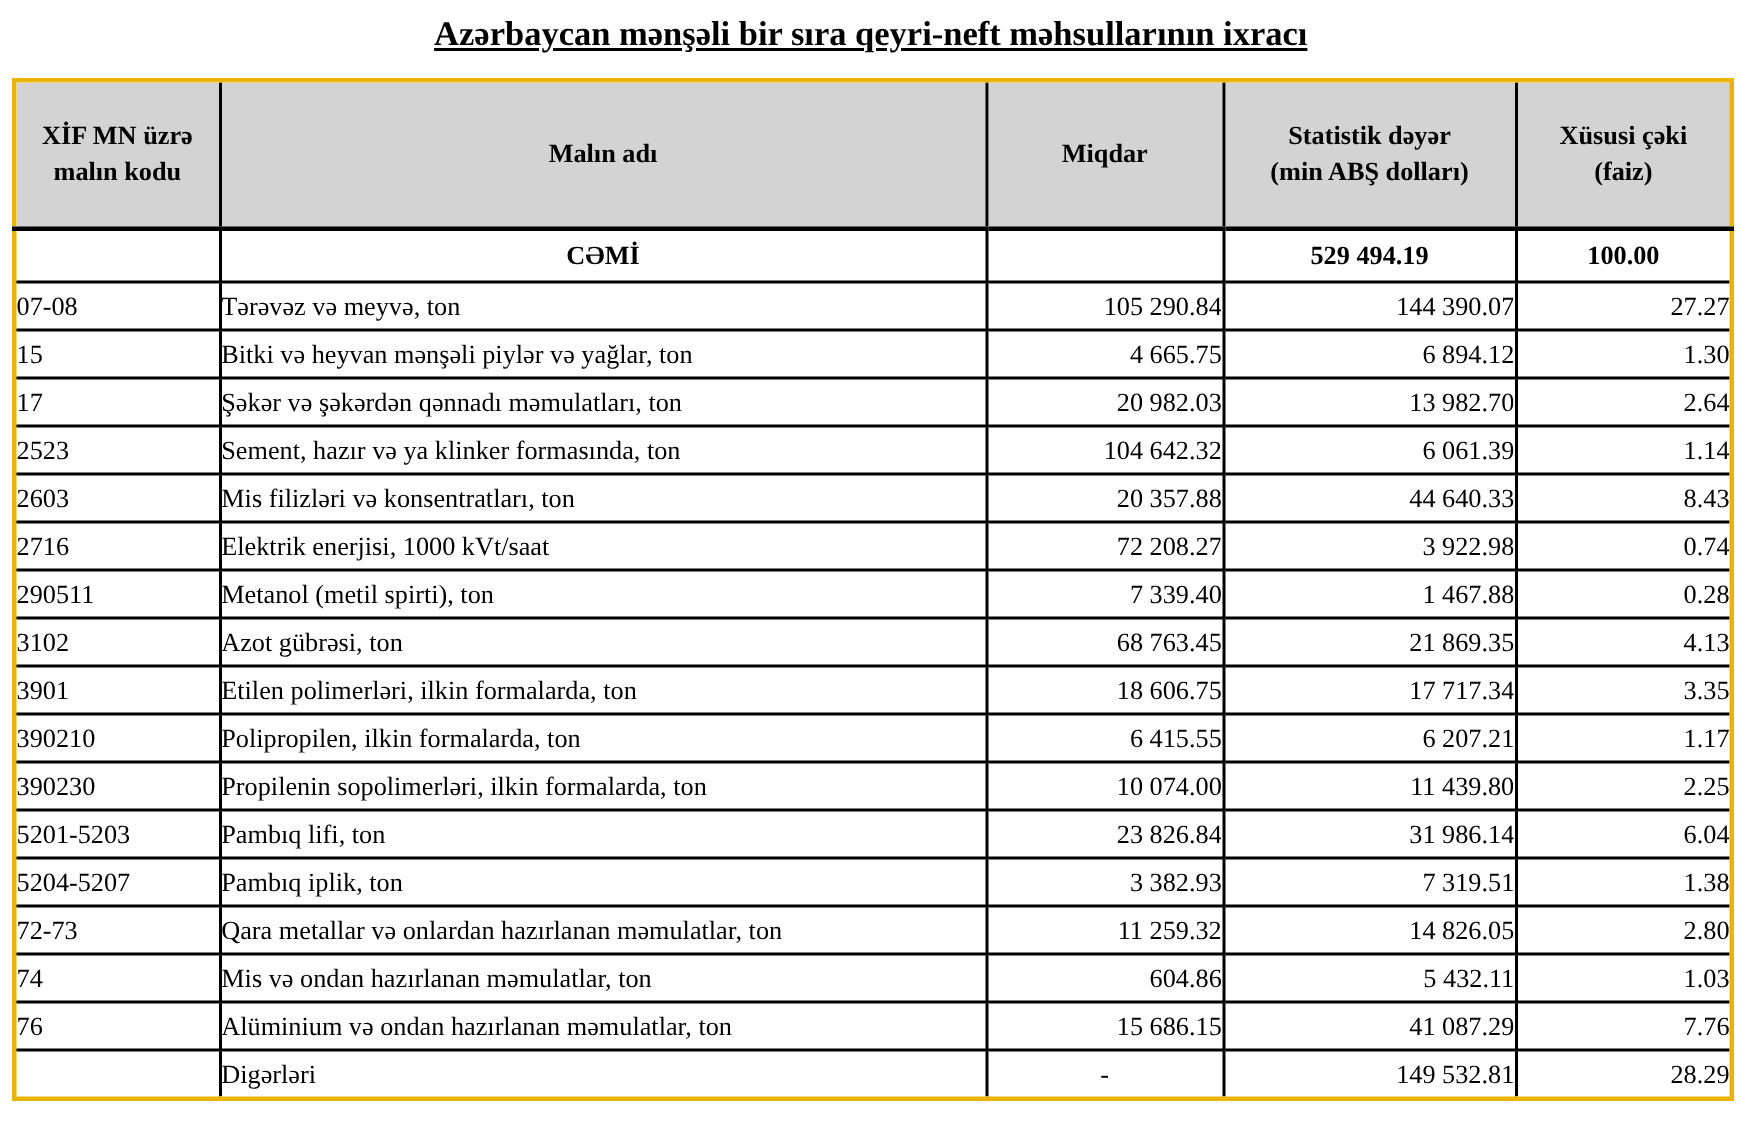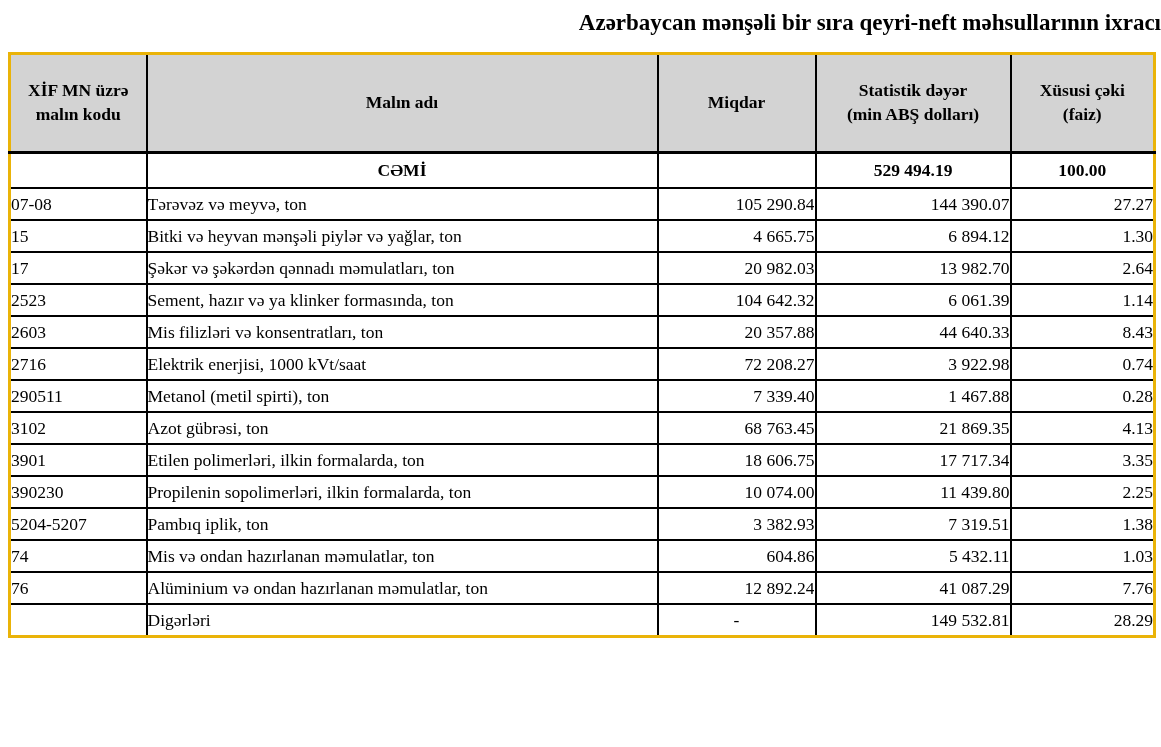--- a/index.html
+++ b/index.html
@@ -9,24 +9,25 @@
     width: 1161px;
     height: 747px;
     font-family: "Liberation Serif", serif;
     color: #000000;
     overflow: hidden;
   }
   .page-title {
     margin: 0;
     padding-top: 10px;
     padding-bottom: 16px;
-    text-align: right;
+    text-align: center;
     font-size: 23px;
     font-weight: bold;
     font-family: "Liberation Serif", serif;
+    text-decoration: underline;
   }
   table.export-table {
     border-collapse: collapse;
     table-layout: fixed;
     margin-left: 8px;
     width: 1145px;
     border: 3px solid #eab308;
   }
   .export-table th,
   .export-table td {
@@ -158,51 +159,72 @@
   </tr>
 
   <tr>
     <td class="cell-code">3901</td>
     <td class="cell-name">Etilen polimerləri, ilkin formalarda, ton</td>
     <td class="num">18 606.75</td>
     <td class="num">17 717.34</td>
     <td class="num">3.35</td>
   </tr>
 
+  <tr>
+    <td class="cell-code">390210</td>
+    <td class="cell-name">Polipropilen, ilkin formalarda, ton</td>
+    <td class="num">6 415.55</td>
+    <td class="num">6 207.21</td>
+    <td class="num">1.17</td>
+  </tr>
 
   <tr>
     <td class="cell-code">390230</td>
     <td class="cell-name">Propilenin sopolimerləri, ilkin formalarda, ton</td>
     <td class="num">10 074.00</td>
     <td class="num">11 439.80</td>
     <td class="num">2.25</td>
   </tr>
 
+  <tr>
+    <td class="cell-code">5201-5203</td>
+    <td class="cell-name">Pambıq lifi, ton</td>
+    <td class="num">23 826.84</td>
+    <td class="num">31 986.14</td>
+    <td class="num">6.04</td>
+  </tr>
 
   <tr>
     <td class="cell-code">5204-5207</td>
     <td class="cell-name">Pambıq iplik, ton</td>
     <td class="num">3 382.93</td>
     <td class="num">7 319.51</td>
     <td class="num">1.38</td>
   </tr>
 
+  <tr>
+    <td class="cell-code">72-73</td>
+    <td class="cell-name">Qara metallar və onlardan hazırlanan məmulatlar, ton</td>
+    <td class="num">11 259.32</td>
+    <td class="num">14 826.05</td>
+    <td class="num">2.80</td>
+  </tr>
 
   <tr>
     <td class="cell-code">74</td>
     <td class="cell-name">Mis və ondan hazırlanan məmulatlar, ton</td>
     <td class="num">604.86</td>
     <td class="num">5 432.11</td>
     <td class="num">1.03</td>
   </tr>
 
   <tr>
     <td class="cell-code">76</td>
     <td class="cell-name">Alüminium və ondan hazırlanan məmulatlar, ton</td>
-    <td class="num">12 892.24</td>
+    <td class="num">15 686.15</td>
     <td class="num">41 087.29</td>
     <td class="num">7.76</td>
   </tr>
 
   <tr>
     <td class="cell-code"></td>
     <td class="cell-name">Digərləri</td>
     <td class="num center">-</td>
     <td class="num">149 532.81</td>
     <td class="num">28.29</td>

